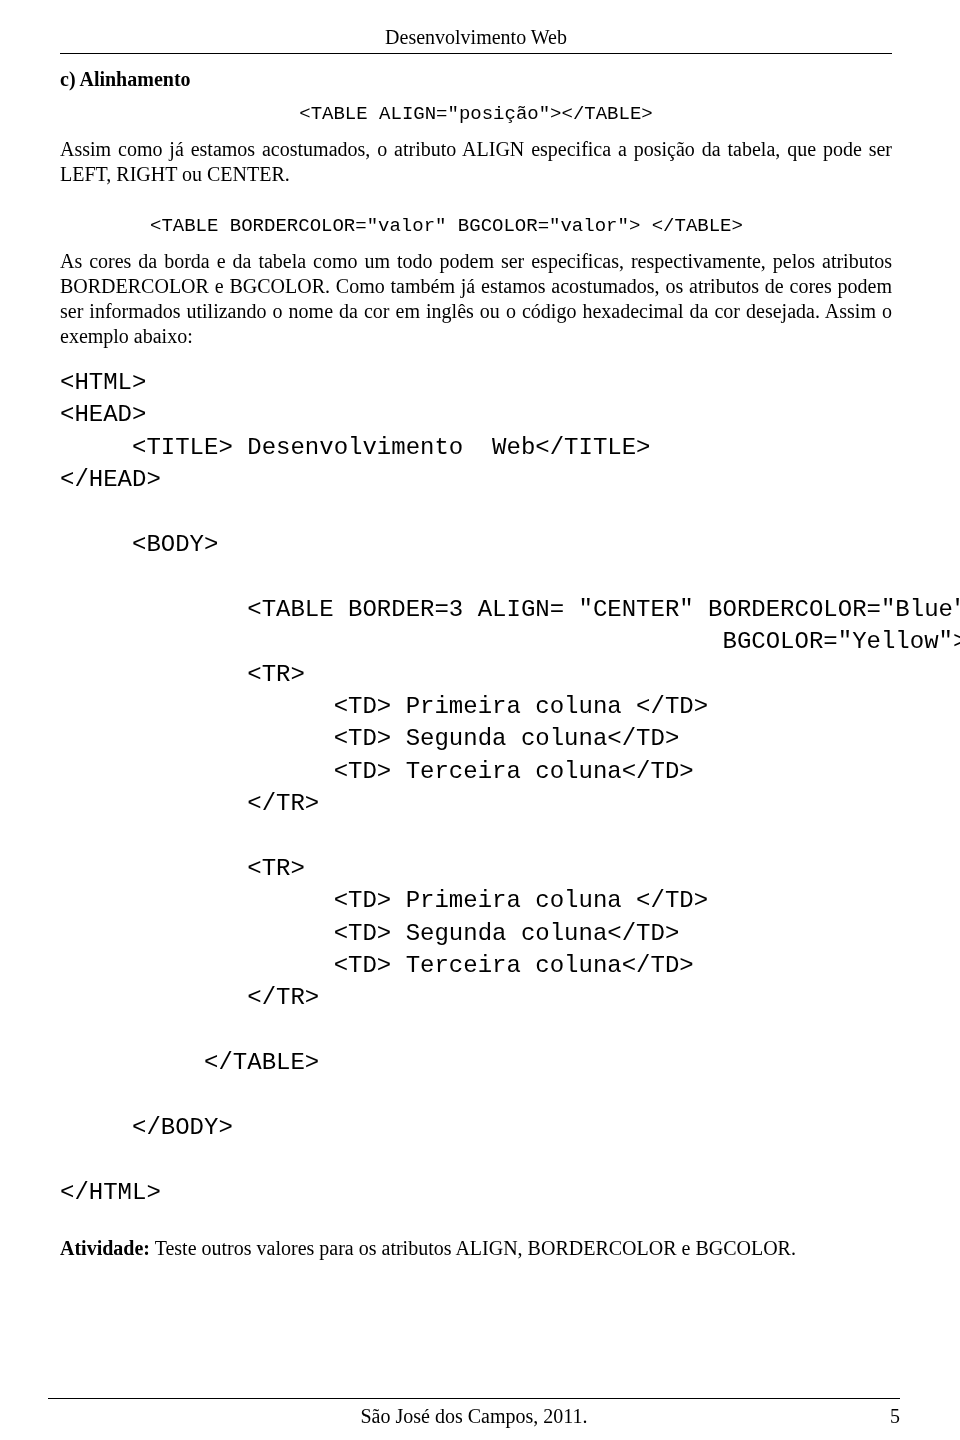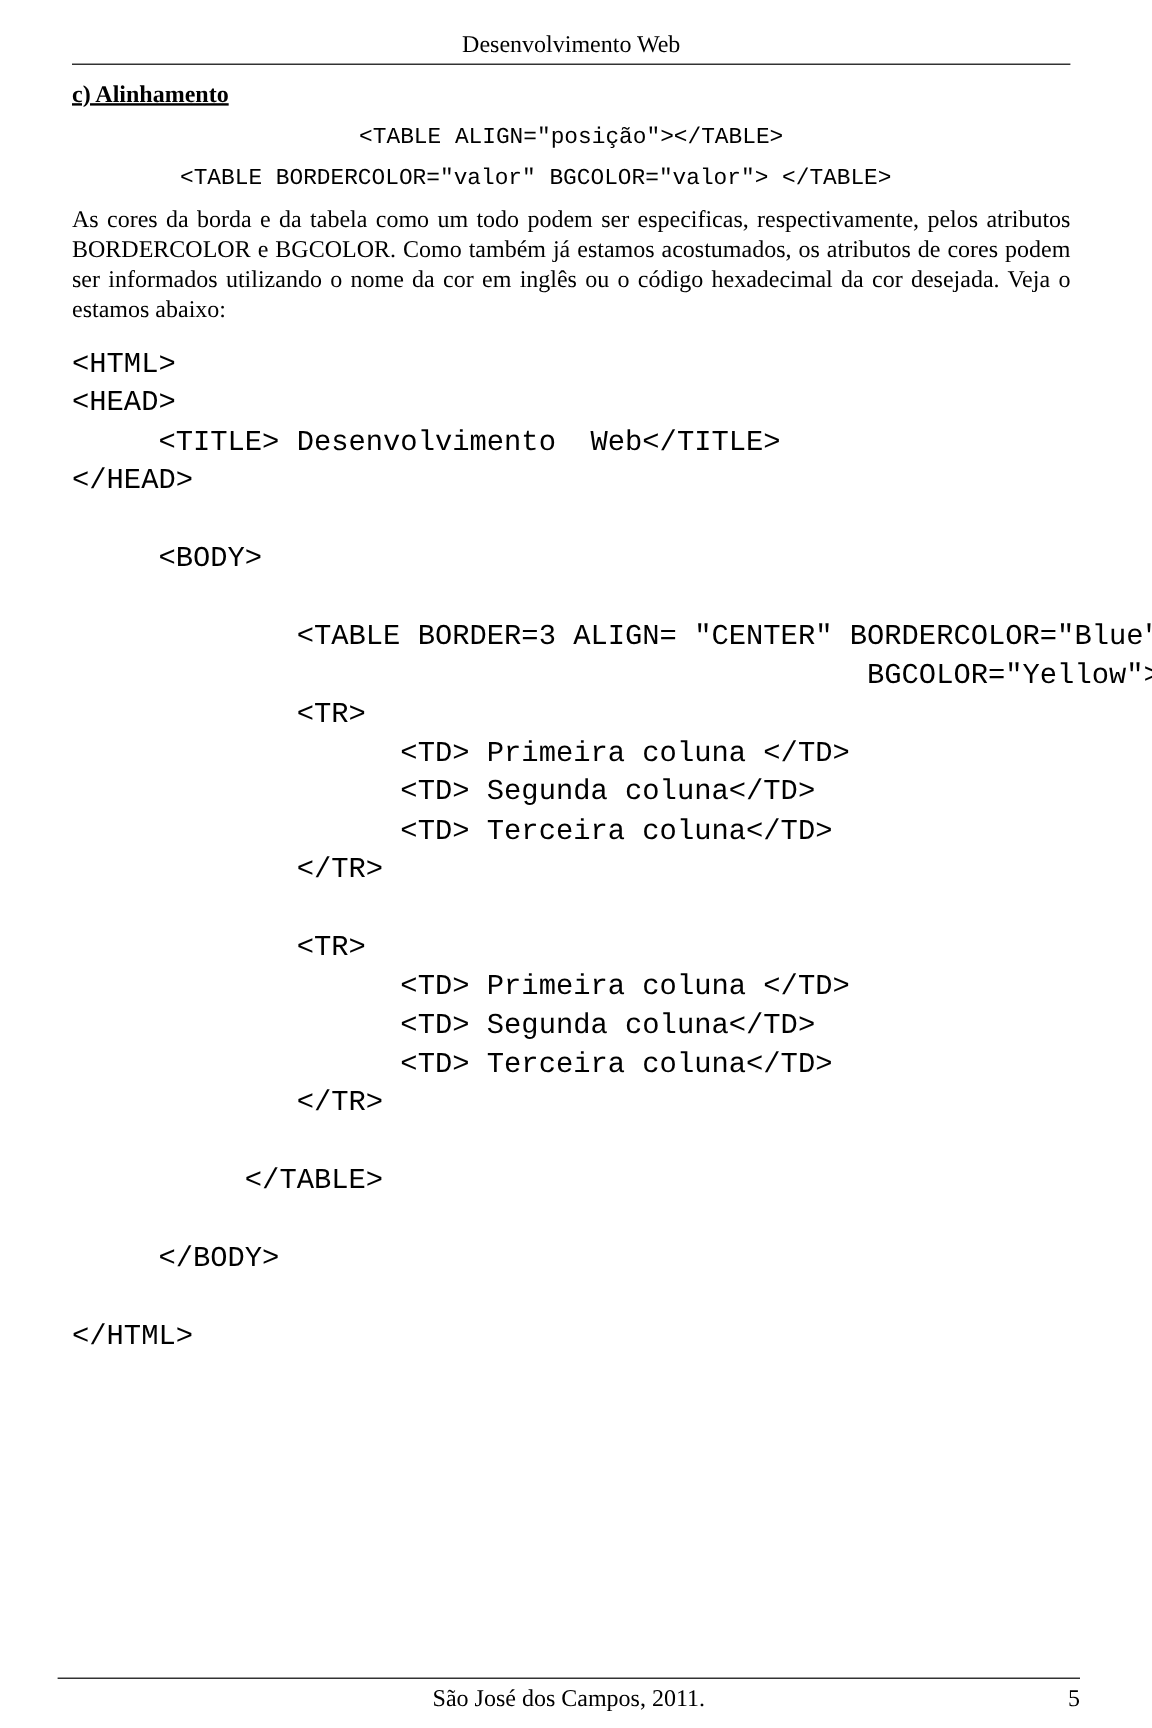--- a/index.html
+++ b/index.html
@@ -24,21 +24,20 @@
   }
   .header-rule {
     border: none;
     border-top: 1px solid #000;
     margin: 0 0 10px 0;
   }
   .section-heading {
     font-weight: bold;
     font-size: 20px;
     margin: 14px 0 6px 0;
-    text-decoration: underline;
   }
   .code-line {
     font-family: "Courier New", Courier, monospace;
     font-size: 19px;
     white-space: pre;
     margin: 12px 0;
     text-align: center;
   }
   .code-line-left {
     font-family: "Courier New", Courier, monospace;
@@ -96,25 +95,26 @@
 
 <div class="page">
 
   <div class="header">Desenvolvimento Web</div>
   <hr class="header-rule">
 
   <div class="section-heading">c) Alinhamento</div>
 
   <div class="code-line">&lt;TABLE ALIGN="posição"&gt;&lt;/TABLE&gt;</div>
 
+  <div class="para">Assim como já estamos acostumados, o atributo ALIGN especifica a posição da tabela, que pode ser LEFT, RIGHT ou CENTER.</div>
 
 
   <div class="code-line-left">&lt;TABLE BORDERCOLOR="valor" BGCOLOR="valor"&gt; &lt;/TABLE&gt;</div>
 
-  <div class="para-tight">As cores da borda e da tabela como um todo podem ser especificas, respectivamente, pelos atributos BORDERCOLOR e BGCOLOR. Como também já estamos acostumados, os atributos de cores podem ser informados utilizando o nome da cor em inglês ou o código hexadecimal da cor desejada. Veja o estamos abaixo:</div>
+  <div class="para-tight">As cores da borda e da tabela como um todo podem ser especificas, respectivamente, pelos atributos BORDERCOLOR e BGCOLOR. Como também já estamos acostumados, os atributos de cores podem ser informados utilizando o nome da cor em inglês ou o código hexadecimal da cor desejada. Assim o exemplo abaixo:</div>
 
   <div class="codeblock">&lt;HTML&gt;
 &lt;HEAD&gt;
      &lt;TITLE&gt; Desenvolvimento  Web&lt;/TITLE&gt;
 &lt;/HEAD&gt;
 
      &lt;BODY&gt;
 
              &lt;TABLE BORDER=3 ALIGN= "CENTER" BORDERCOLOR="Blue"
                                               BGCOLOR="Yellow"&gt;
@@ -129,20 +129,23 @@
                    &lt;TD&gt; Segunda coluna&lt;/TD&gt;
                    &lt;TD&gt; Terceira coluna&lt;/TD&gt;
              &lt;/TR&gt;
 
           &lt;/TABLE&gt;
 
      &lt;/BODY&gt;
 
 &lt;/HTML&gt;</div>
 
+  <div class="activity">
+    <b>Atividade:</b><span> Teste outros valores para os atributos ALIGN, BORDERCOLOR e BGCOLOR.</span>
+  </div>
 
   <div class="footer">
     <hr class="footer-rule">
     <div class="footer-row">
       <div class="footer-left-spacer"></div>
       <div class="footer-center">São José dos Campos, 2011.</div>
       <div class="footer-right">5</div>
     </div>
   </div>
 

